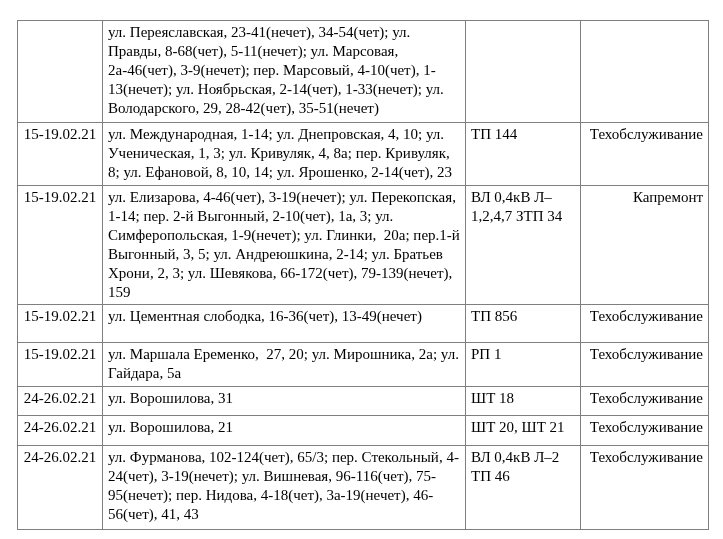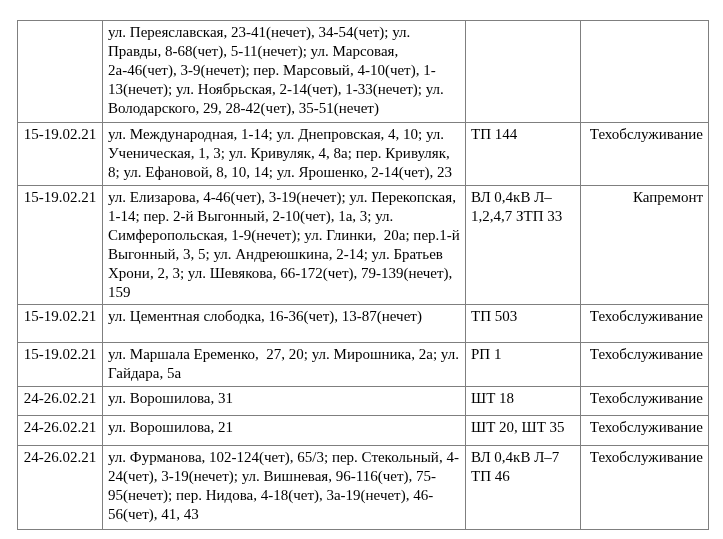--- a/index.html
+++ b/index.html
@@ -84,48 +84,48 @@
         </tr>
         <tr>
           <td class="col-date">15-19.02.21</td>
           <td class="col-addresses">ул. Международная, 1-14; ул. Днепровская, 4, 10; ул. Ученическая, 1, 3; ул. Кривуляк, 4, 8а; пер. Кривуляк, 8; ул. Ефановой, 8, 10, 14; ул. Ярошенко, 2-14(чет), 23</td>
           <td class="col-equipment">ТП 144</td>
           <td class="col-work_type">Техобслуживание</td>
         </tr>
         <tr>
           <td class="col-date">15-19.02.21</td>
           <td class="col-addresses">ул. Елизарова, 4-46(чет), 3-19(нечет); ул. Перекопская, 1-14; пер. 2-й Выгонный, 2-10(чет), 1а, 3; ул. Симферопольская, 1-9(нечет); ул. Глинки,  20а; пер.1-й Выгонный, 3, 5; ул. Андреюшкина, 2-14; ул. Братьев Хрони, 2, 3; ул. Шевякова, 66-172(чет), 79-139(нечет), 159</td>
-          <td class="col-equipment">ВЛ 0,4кВ Л–1,2,4,7 ЗТП 33</td>
+          <td class="col-equipment">ВЛ 0,4кВ Л–1,2,4,7 ЗТП 34</td>
           <td class="col-work_type">Капремонт</td>
         </tr>
         <tr>
           <td class="col-date">15-19.02.21</td>
-          <td class="col-addresses">ул. Цементная слободка, 16-36(чет), 13-87(нечет)</td>
-          <td class="col-equipment">ТП 503</td>
+          <td class="col-addresses">ул. Цементная слободка, 16-36(чет), 13-49(нечет)</td>
+          <td class="col-equipment">ТП 856</td>
           <td class="col-work_type">Техобслуживание</td>
         </tr>
         <tr>
           <td class="col-date">15-19.02.21</td>
           <td class="col-addresses">ул. Маршала Еременко,  27, 20; ул. Мирошника, 2а; ул. Гайдара, 5а</td>
           <td class="col-equipment">РП 1</td>
           <td class="col-work_type">Техобслуживание</td>
         </tr>
         <tr>
           <td class="col-date">24-26.02.21</td>
           <td class="col-addresses">ул. Ворошилова, 31</td>
           <td class="col-equipment">ШТ 18</td>
           <td class="col-work_type">Техобслуживание</td>
         </tr>
         <tr>
           <td class="col-date">24-26.02.21</td>
           <td class="col-addresses">ул. Ворошилова, 21</td>
-          <td class="col-equipment">ШТ 20, ШТ 35</td>
+          <td class="col-equipment">ШТ 20, ШТ 21</td>
           <td class="col-work_type">Техобслуживание</td>
         </tr>
         <tr>
           <td class="col-date">24-26.02.21</td>
           <td class="col-addresses">ул. Фурманова, 102-124(чет), 65/3; пер. Стекольный, 4-24(чет), 3-19(нечет); ул. Вишневая, 96-116(чет), 75-95(нечет); пер. Нидова, 4-18(чет), 3а-19(нечет), 46-56(чет), 41, 43</td>
-          <td class="col-equipment">ВЛ 0,4кВ Л–7 ТП 46</td>
+          <td class="col-equipment">ВЛ 0,4кВ Л–2 ТП 46</td>
           <td class="col-work_type">Техобслуживание</td>
         </tr>
       </tbody>
   </table>
 </div>
 
 </body></html>

